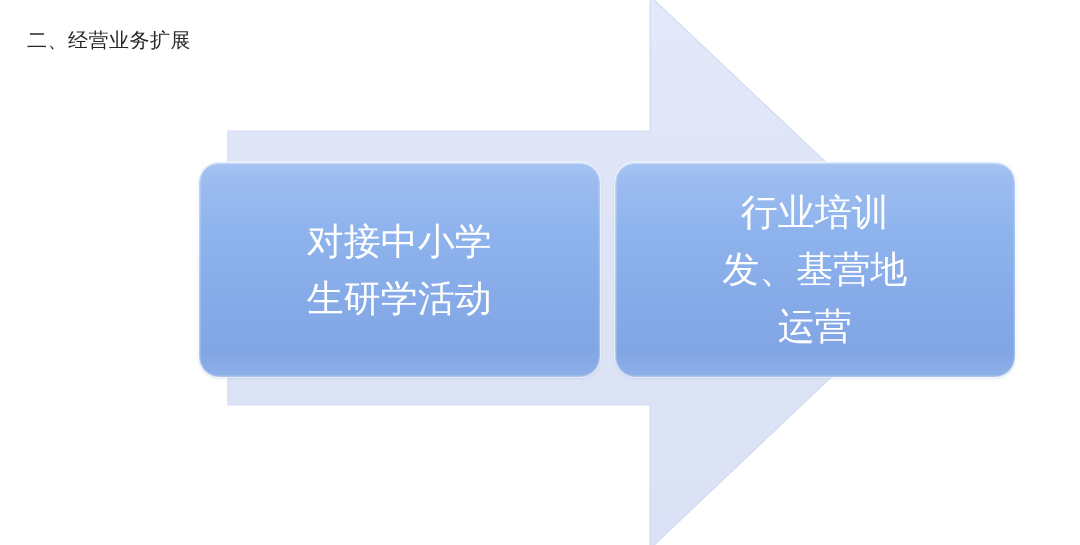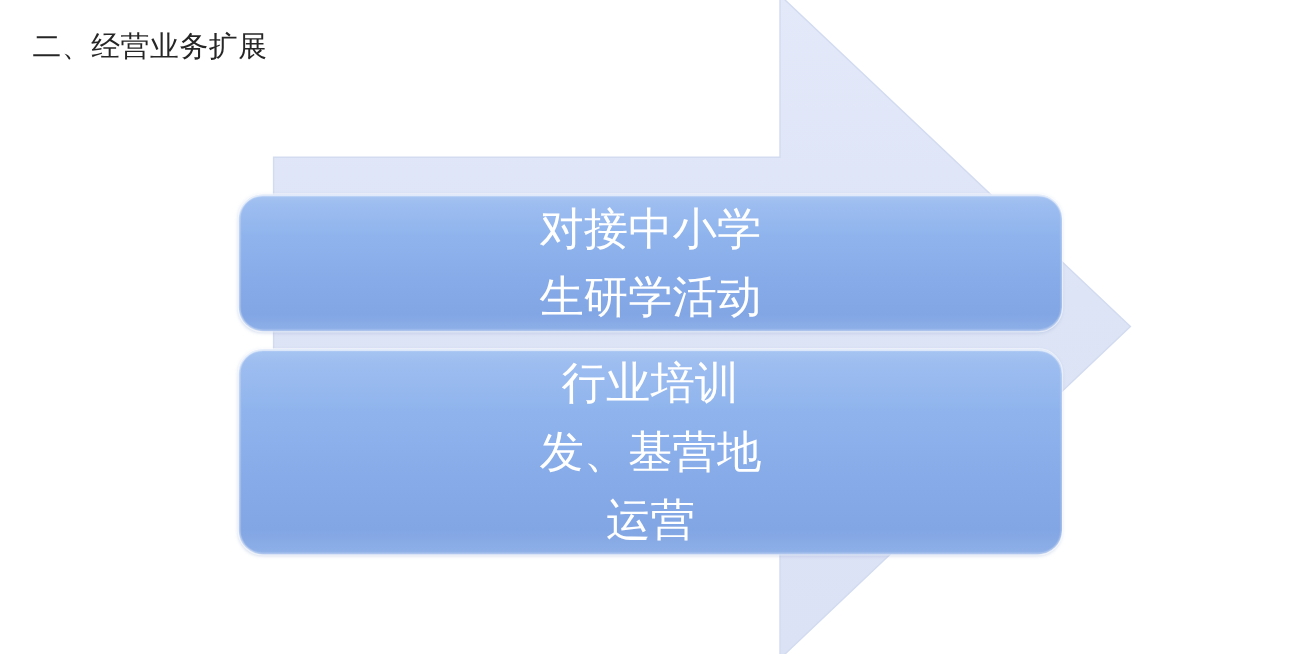--- a/index.html
+++ b/index.html
@@ -21,21 +21,21 @@
     width: 1080px;
     height: 545px;
     background: #ffffff;
   }
 
   
   #slide-title {
     position: absolute;
     left: 27px;
     top: 27px;
-    font-size: 24px;
+    font-size: 20px;
     line-height: 26px;
     color: #262626;
     letter-spacing: 0.5px;
     white-space: nowrap;
     font-weight: 400;
   }
 
   
   #arrow-shape {
     position: absolute;
@@ -44,24 +44,24 @@
     width: 1080px;
     height: 545px;
     pointer-events: none;
   }
 
   
   #process-row {
     position: absolute;
     left: 199px;
     top: 162px;
-    width: 686px;
+    width: 816px;
     height: 215px;
     display: flex;
-    flex-direction: column;
+    flex-direction: row;
     align-items: stretch;
     gap: 15px;
   }
 
   .process-box {
     position: relative;
     flex: 1 1 0;
     border-radius: 20px;
     display: flex;
     align-items: center;

